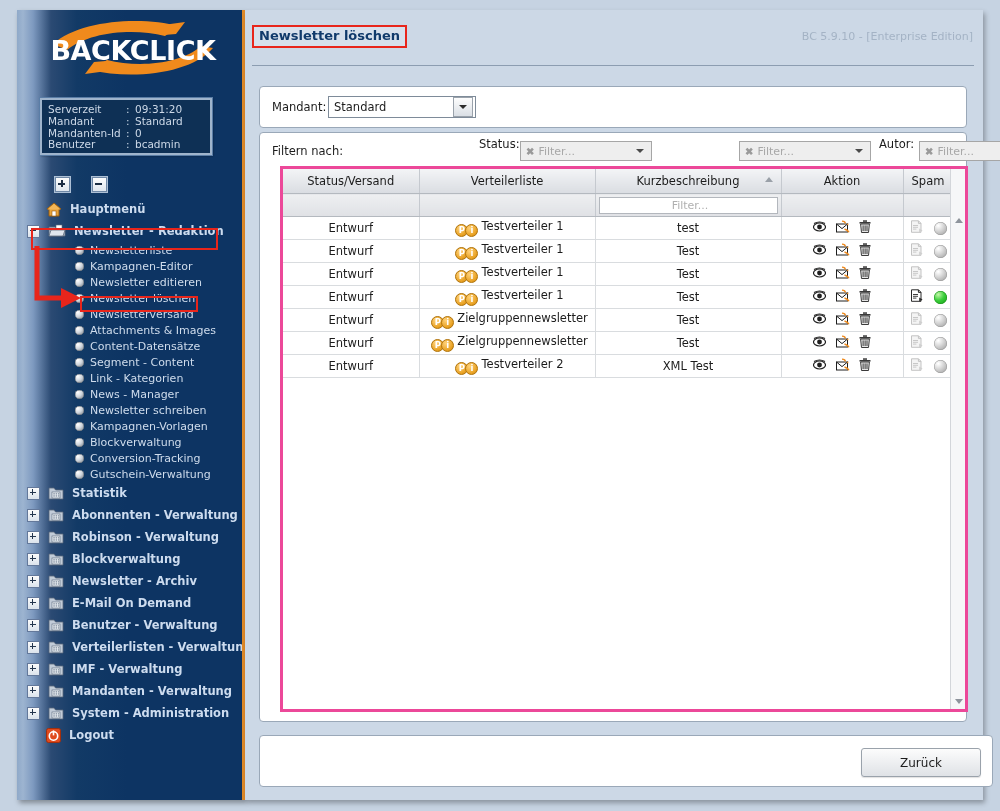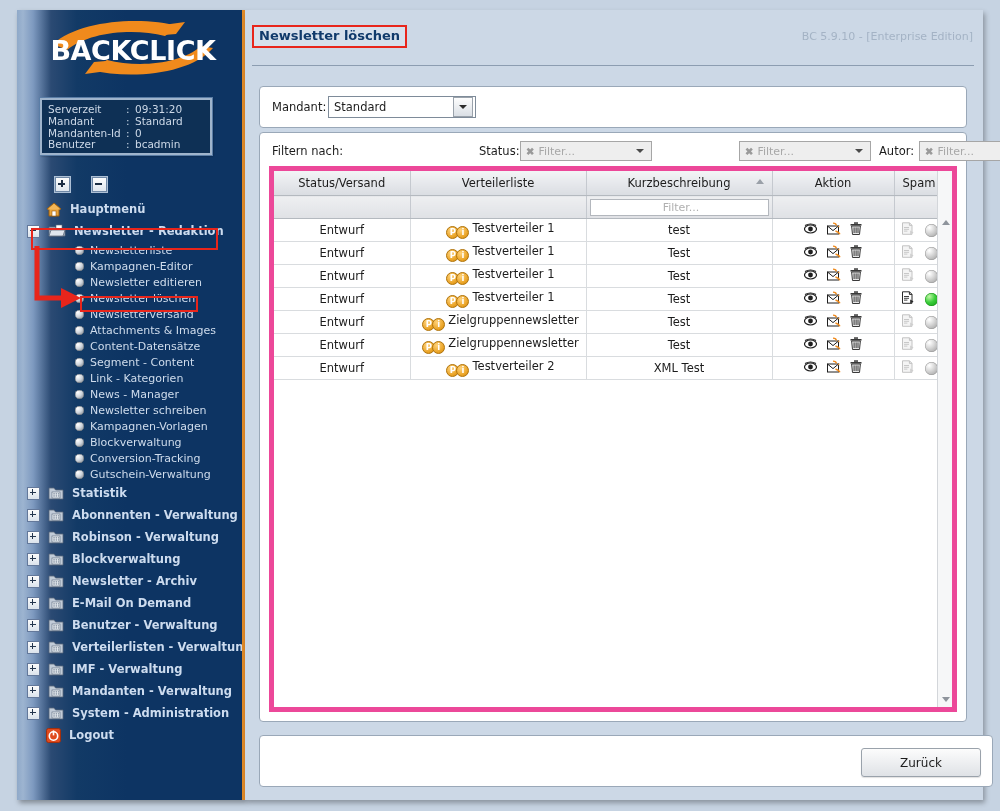--- a/index.html
+++ b/index.html
@@ -137,21 +137,21 @@
     width:0;height:0;border-left:4px solid transparent;border-right:4px solid transparent;
     border-top:4px solid #2c2c2c;
   }
 
   #panel-filter{left:14px;top:122px;width:708px;height:590px;}
   .filter-label{
     position:absolute;left:12px;top:11px;font-size:11.5px;color:#1c1c1c;
     font-family:"DejaVu Sans", sans-serif;
   }
   .fl{
-    position:absolute;top:11px;font-size:11.5px;color:#1c1c1c;
+    position:absolute;top:4px;font-size:11.5px;color:#1c1c1c;
     font-family:"DejaVu Sans", sans-serif;white-space:nowrap;text-align:right;
   }
   .fsel{
     position:absolute;top:8px;height:20px;background:#eeeeee;border:1px solid #a6a6a6;
     box-sizing:border-box;display:flex;align-items:center;cursor:pointer;
   }
   .fsel .xmark{
     margin-left:5px;color:#9a9a9a;font-size:10px;font-weight:bold;flex:0 0 auto;
   }
   .fsel .ph{
@@ -162,22 +162,22 @@
     width:0;height:0;margin-right:7px;flex:0 0 auto;
     border-left:4px solid transparent;border-right:4px solid transparent;
     border-top:4px solid #4a4a4a;
   }
   #fl-status{left:219px;}  #fs-status{left:260px;width:132px;}
   #fl-vert{left:400px;margin-top:44px;}    #fs-vert{left:479px;width:132px;}
   #fl-autor{left:619px;}   #fs-autor{left:659px;width:134px;}
 
   
   .tbl{
-    position:absolute;left:9px;top:33px;width:688px;height:546px;
-    border:5px solid #ec4899;background:#ffffff;box-sizing:border-box;overflow:hidden;
+    position:absolute;left:20px;top:33px;width:688px;height:546px;
+    border:3px solid #ec4899;background:#ffffff;box-sizing:border-box;overflow:hidden;
   }
   table.grid{border-collapse:collapse;width:670px;table-layout:fixed;}
   table.grid th{
     background:linear-gradient(#f3f4f6,#dadde2);
     border-right:1px solid #c5c9cf;border-bottom:1px solid #b4b9bf;
     height:22px;font-size:11.5px;font-weight:normal;color:#1c1c1c;
     font-family:"DejaVu Sans", sans-serif;position:relative;
   }
   table.grid th .sortarrow{
     position:absolute;right:8px;top:8px;width:0;height:0;

